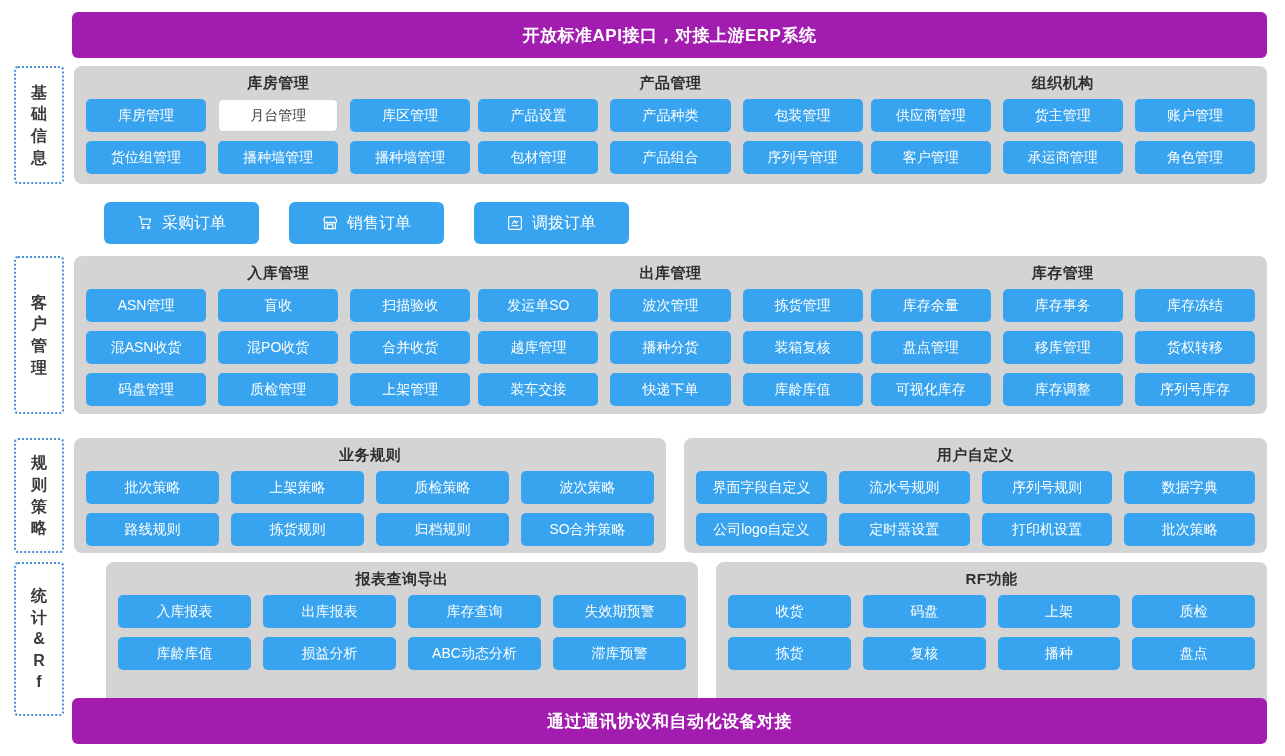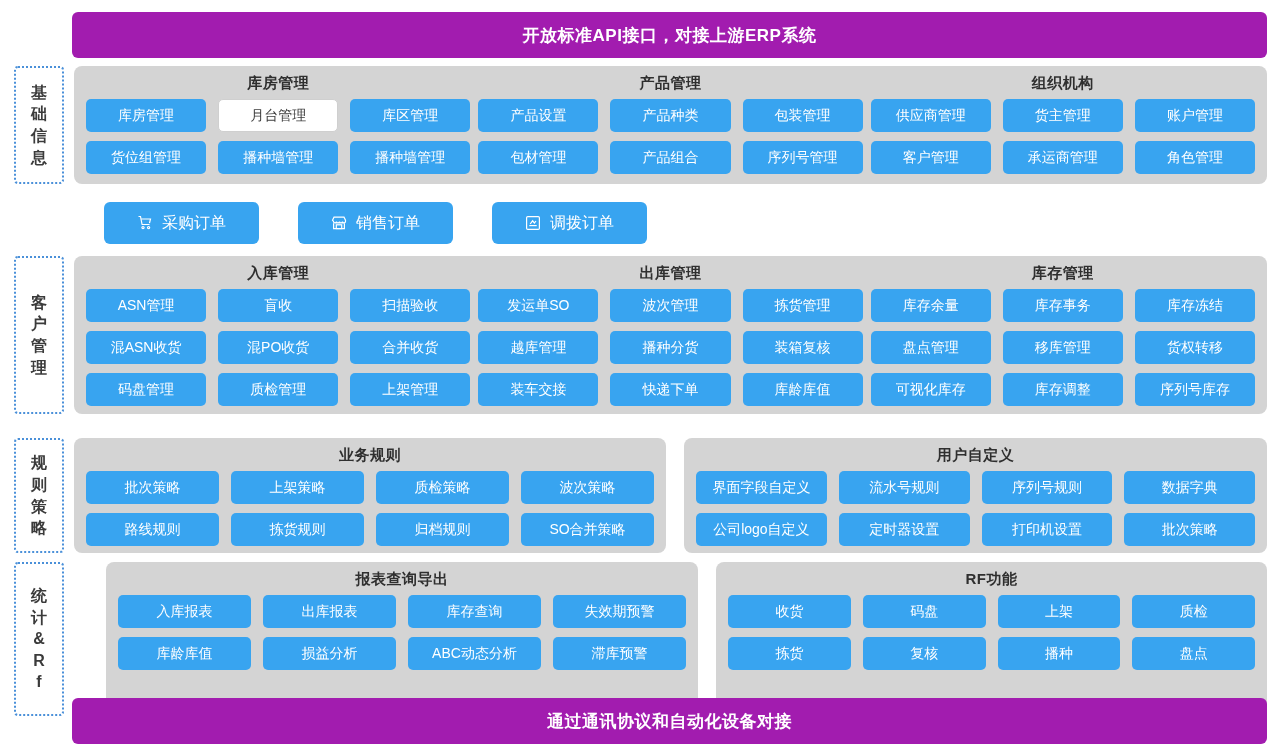--- a/index.html
+++ b/index.html
@@ -114,21 +114,21 @@
     background: #ffffff;
     color: #3d3d3d;
     border: 1px solid #cfcfcf;
   }
 
   
   .order-row {
     position: absolute;
     left: 104px; top: 202px;
     display: flex;
-    gap: 39px;
+    gap: 30px;
   }
   .order-btn {
     width: 155px; height: 42px;
     background: #38a4f0;
     color: #fff;
     border: none;
     border-radius: 6px;
     font-size: 16px;
     font-family: "Liberation Sans", "DejaVu Sans", sans-serif;
     display: flex;

